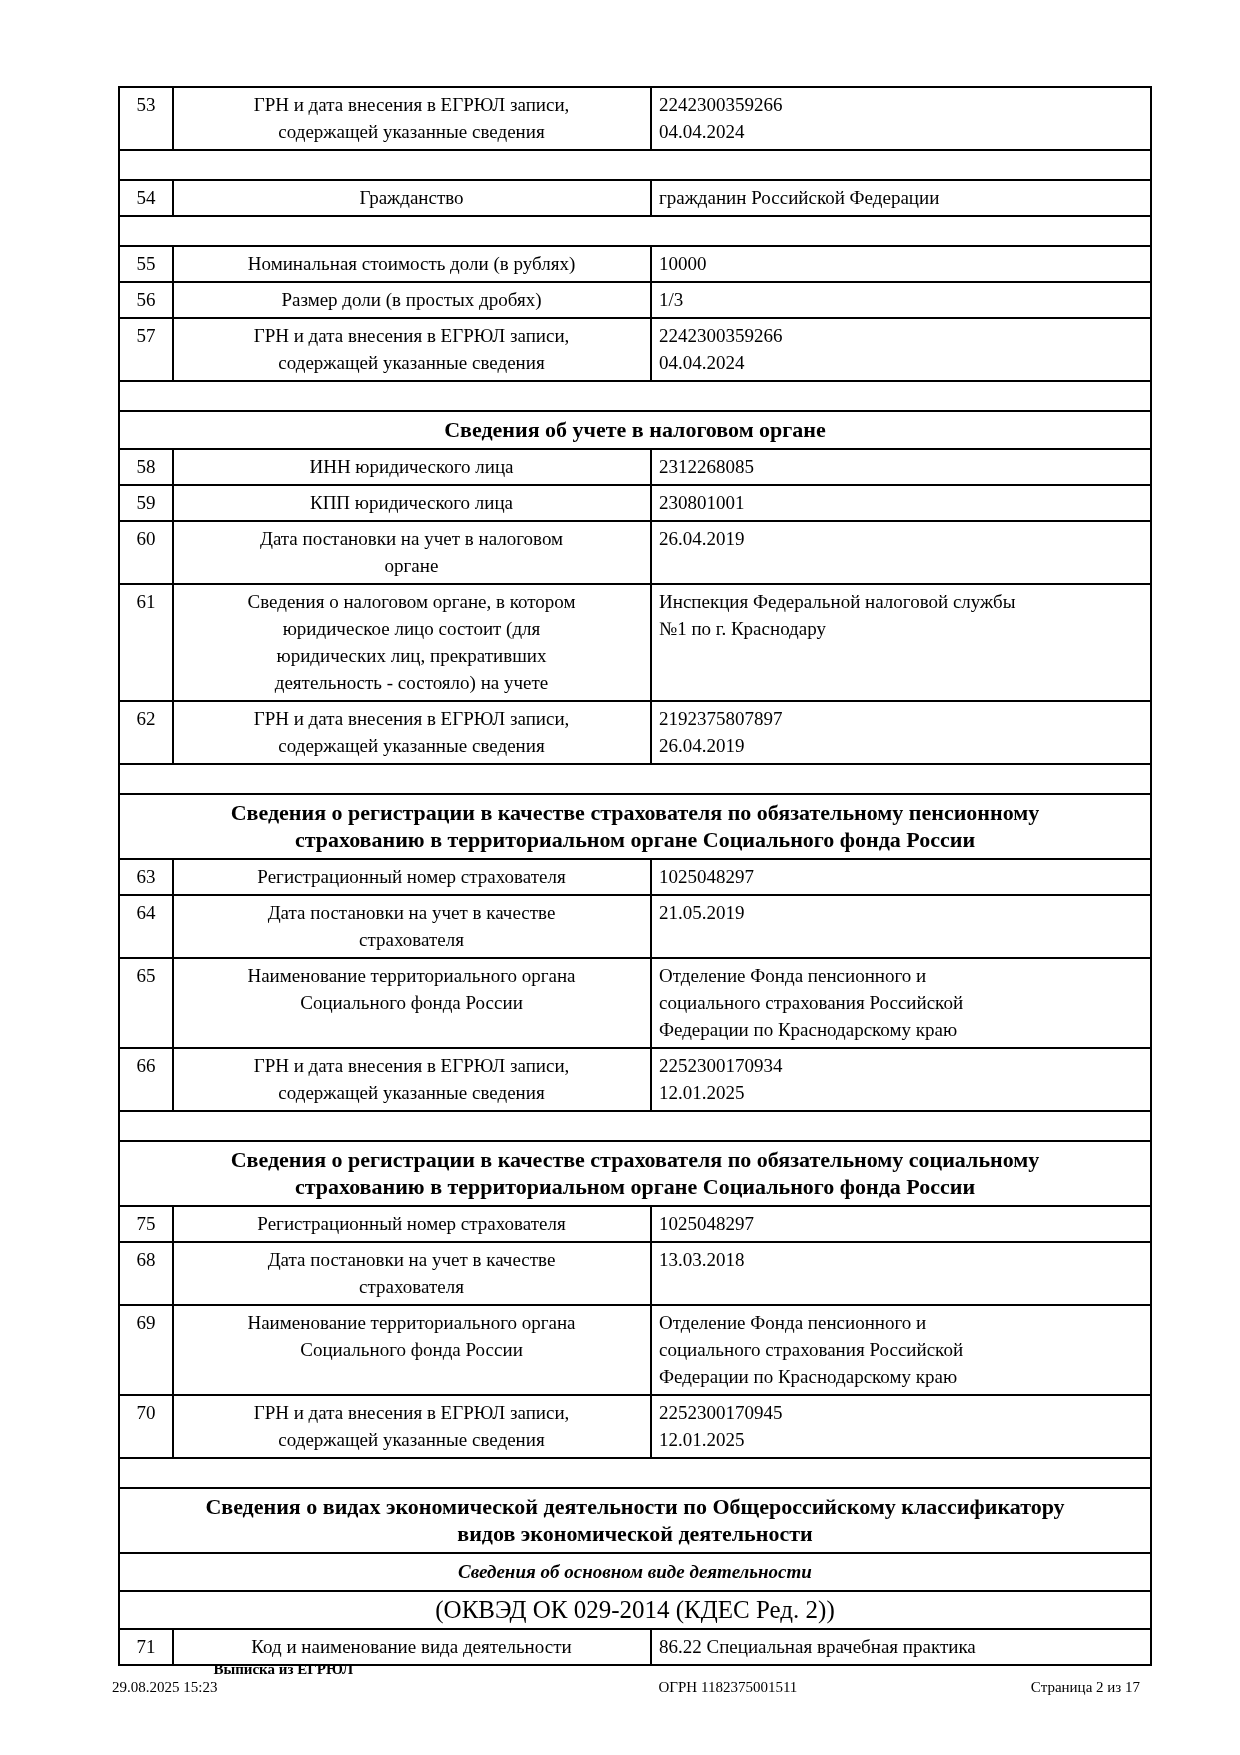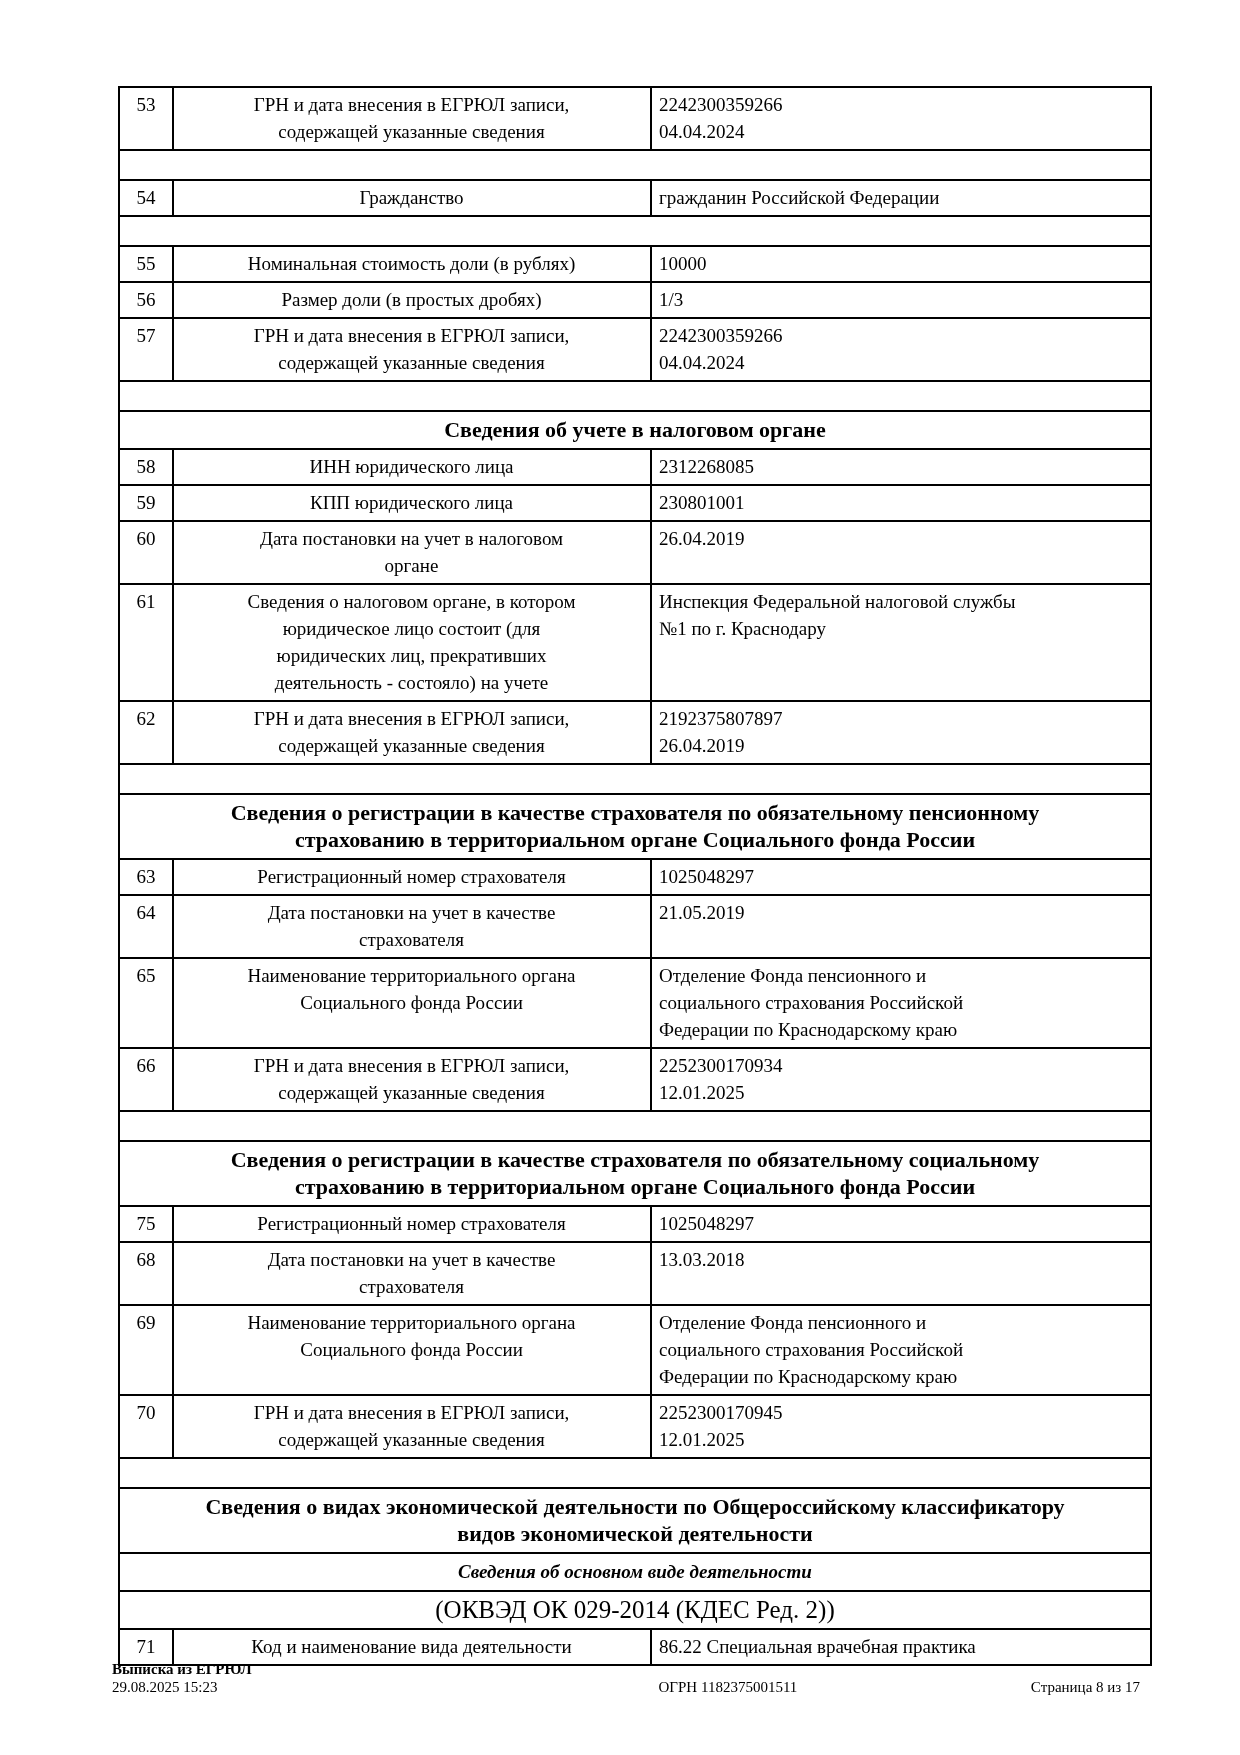--- a/index.html
+++ b/index.html
@@ -86,21 +86,21 @@
     top: 1660px;
     display: flex;
     justify-content: space-between;
     align-items: flex-end;
     font-size: 15px;
     line-height: 18px;
   }
   .page-footer .fcol { flex: 1 1 0; }
   .page-footer .fcenter { text-align: right; }
   .page-footer .fright { text-align: right; }
-  .page-footer .ftitle { font-weight: bold; }
+  .page-footer .ftitle { font-weight: bold; text-align: center; }
 </style>
 </head>
 <body>
 
 <div class="doc-table">
     <div class="trow data">
     <div class="cell num">53</div>
     <div class="cell label">ГРН и дата внесения в ЕГРЮЛ записи,
 содержащей указанные сведения</div>
     <div class="cell value">2242300359266
@@ -245,14 +245,14 @@
     <div class="cell value">86.22 Специальная врачебная практика</div>
   </div>
   </div>
 
 <div class="page-footer">
   <div class="fcol fleft">
     <div class="ftitle">Выписка из ЕГРЮЛ</div>
     <div>29.08.2025 15:23</div>
   </div>
   <div class="fcol fcenter">ОГРН 1182375001511</div>
-  <div class="fcol fright">Страница 8 из 17</div>
+  <div class="fcol fright">Страница 2 из 17</div>
 </div>
 
 </body></html>

